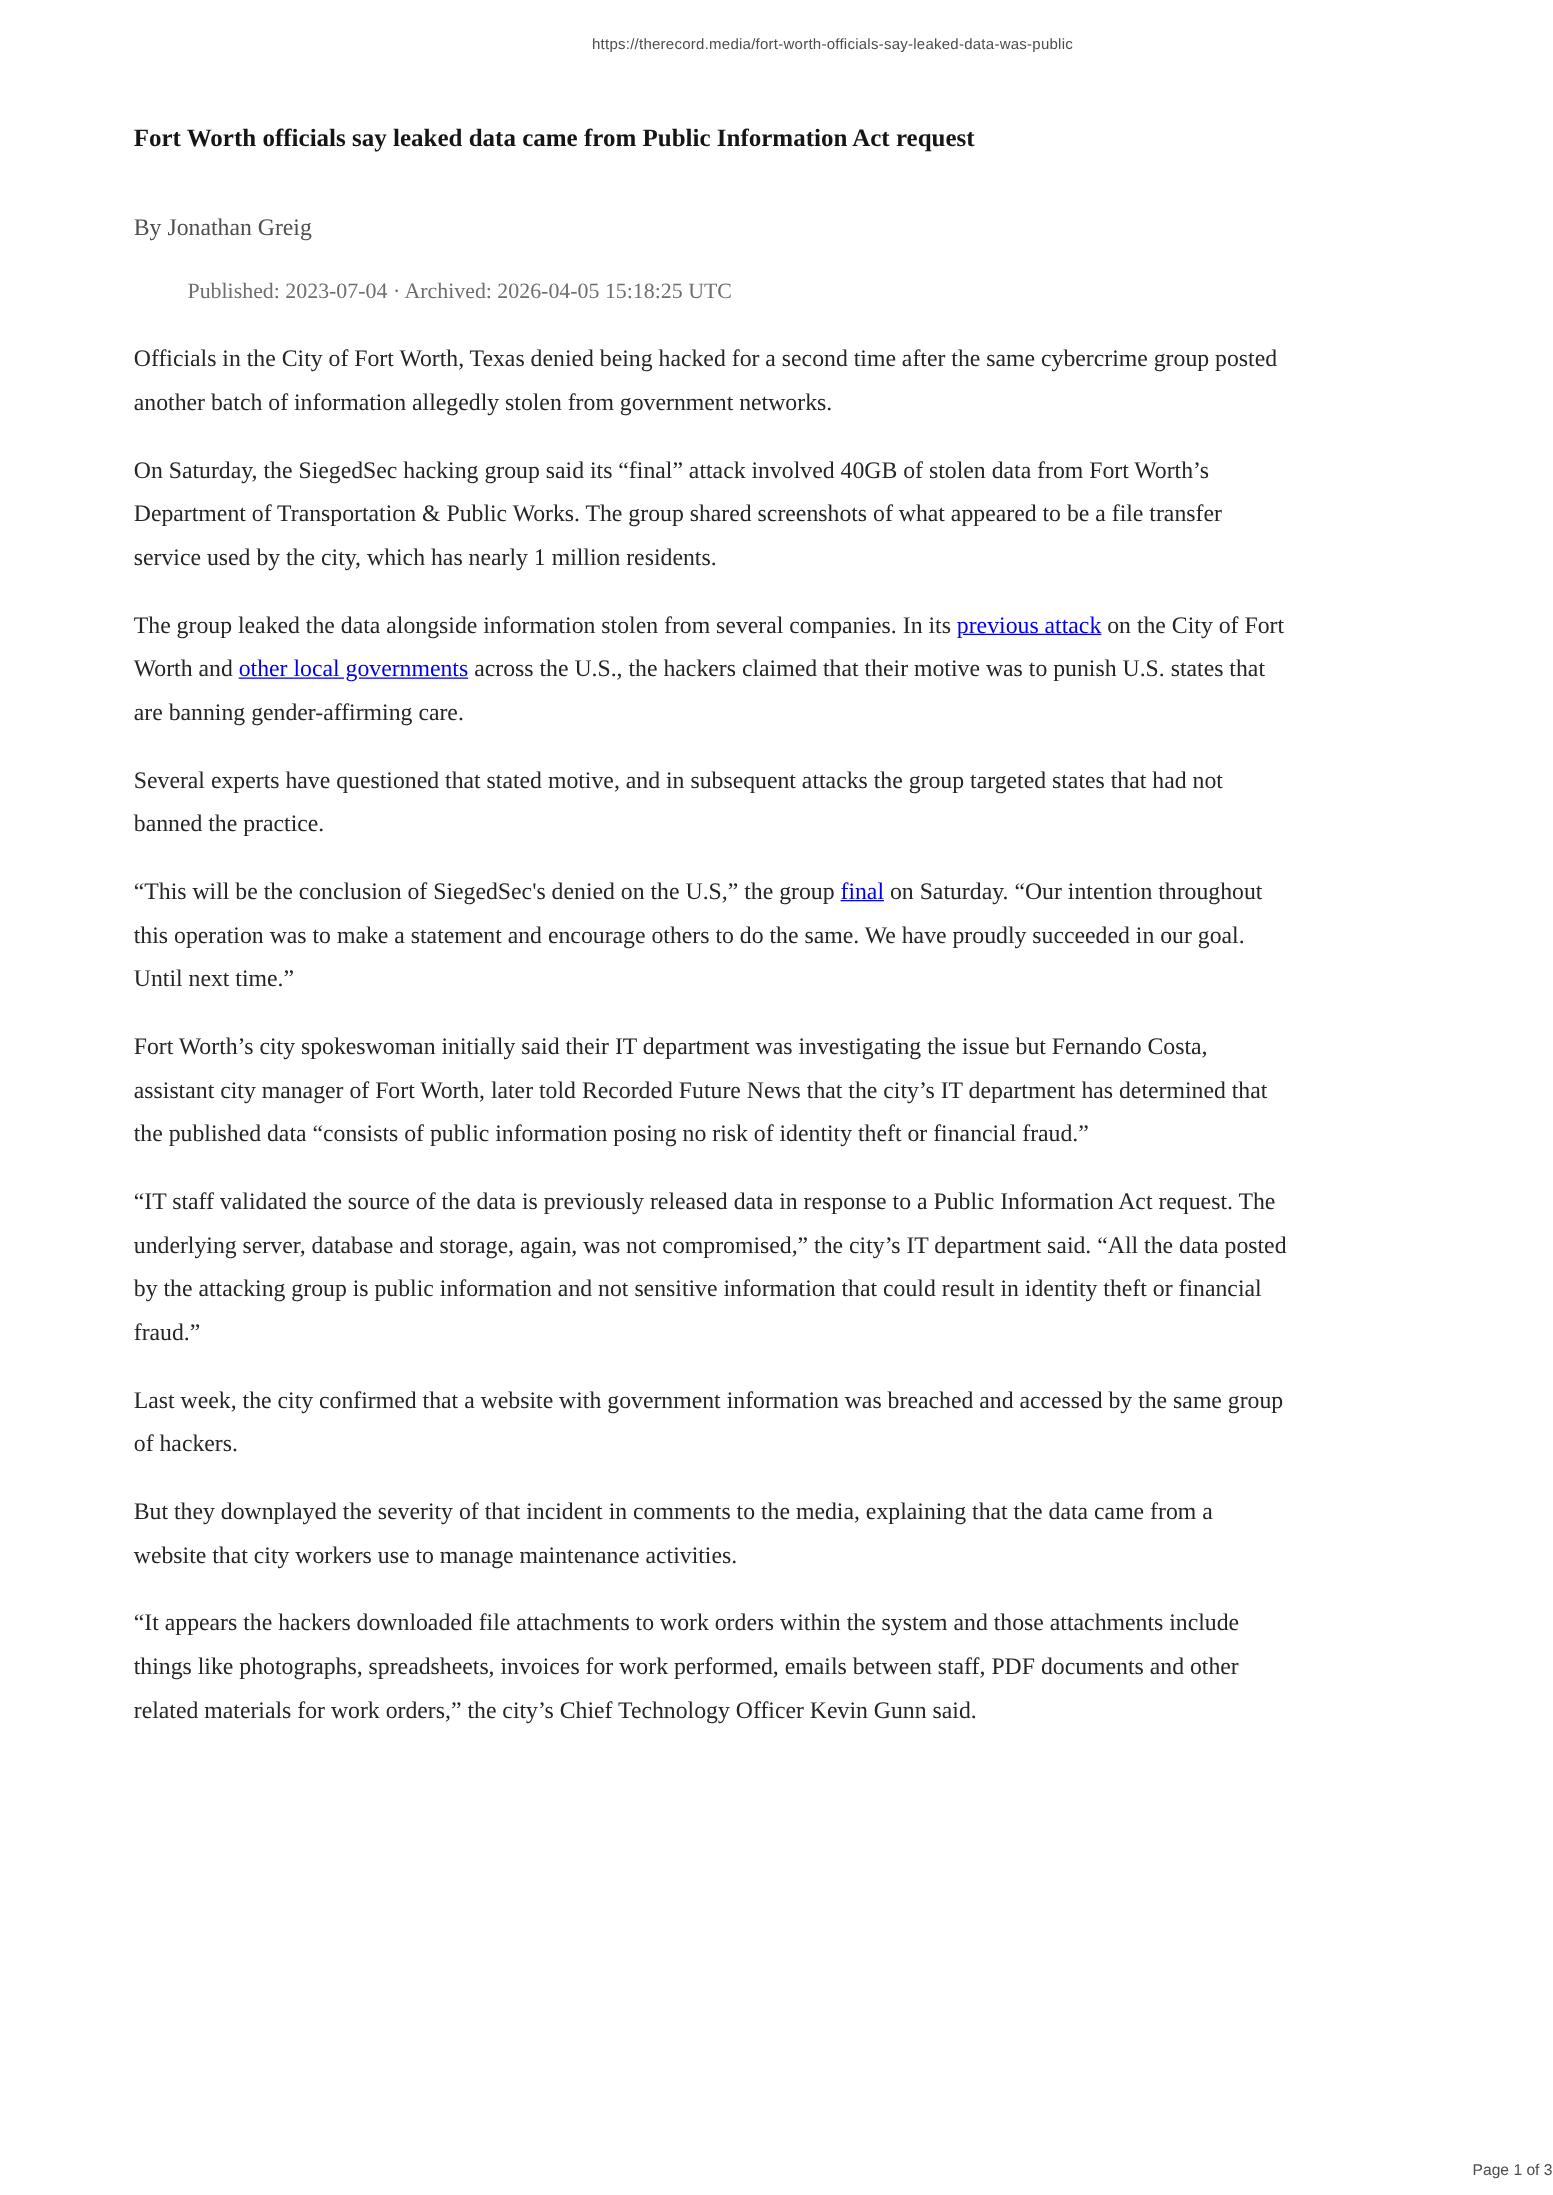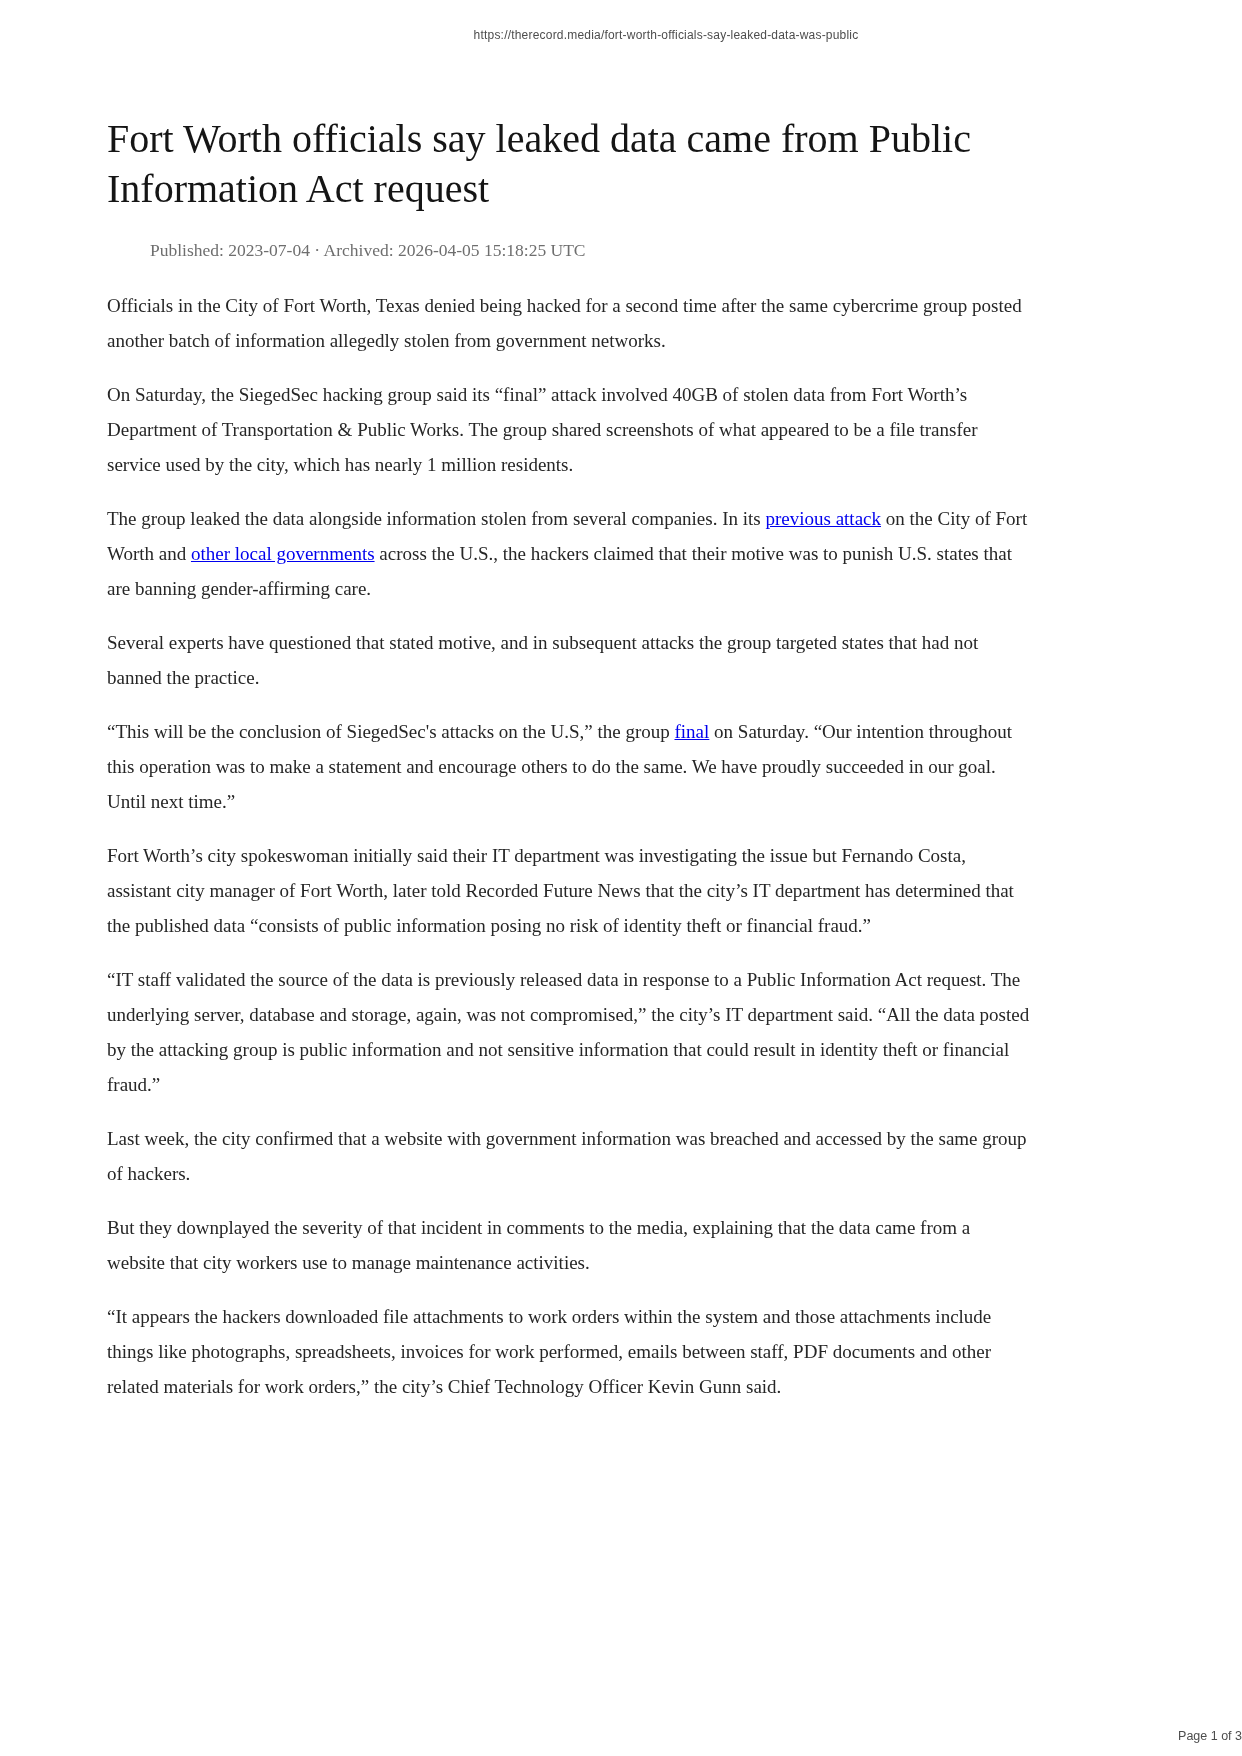--- a/index.html
+++ b/index.html
@@ -28,25 +28,25 @@
     padding-left: 45px;
   }
   .content {
     position: absolute;
     top: 0;
     left: 107px;
     width: 925px;
   }
   h1.title {
     margin: 0;
-    padding-top: 114px;
+    padding-top: 86px;
     width: 940px;
-    font-size: 40px;
+    font-size: 20px;
     line-height: 50px;
-    font-weight: normal;
+    font-weight: bold;
     color: #151515;
   }
   .byline {
     margin-top: 34px;
     font-size: 19px;
     line-height: 26px;
     color: #4f4f4f;
   }
   .meta {
     margin-top: 24px;
@@ -82,29 +82,30 @@
   }
 </style>
 </head>
 <body>
 
 <div class="url-header">https://therecord.media/fort-worth-officials-say-leaked-data-was-public</div>
 
 <div class="content">
   <h1 class="title">Fort Worth officials say leaked data came from Public Information Act request</h1>
 
+  <div class="byline">By Jonathan Greig</div>
 
   <div class="meta">Published: 2023-07-04 · Archived: 2026-04-05 15:18:25 UTC</div>
 
   <div class="article-body">
       <p class="para"><span>Officials in the City of Fort Worth, Texas denied being hacked for a second time after the same cybercrime group posted another batch of information allegedly stolen from government networks.</span></p>
       <p class="para"><span>On Saturday, the SiegedSec hacking group said its “final” attack involved 40GB of stolen data from Fort Worth’s Department of Transportation &amp; Public Works. The group shared screenshots of what appeared to be a file transfer service used by the city, which has nearly 1 million residents.</span></p>
       <p class="para"><span>The group leaked the data alongside information stolen from several companies. In its </span><a href="#">previous attack</a><span> on the City of Fort Worth and </span><a href="#">other local governments</a><span> across the U.S., the hackers claimed that their motive was to punish U.S. states that are banning gender-affirming care.</span></p>
       <p class="para"><span>Several experts have questioned that stated motive, and in subsequent attacks the group targeted states that had not banned the practice.</span></p>
-      <p class="para"><span>“This will be the conclusion of SiegedSec's attacks on the U.S,” the group </span><a href="#">final</a><span> on Saturday. “Our intention throughout this operation was to make a statement and encourage others to do the same. We have proudly succeeded in our goal. Until next time.”</span></p>
+      <p class="para"><span>“This will be the conclusion of SiegedSec's denied on the U.S,” the group </span><a href="#">final</a><span> on Saturday. “Our intention throughout this operation was to make a statement and encourage others to do the same. We have proudly succeeded in our goal. Until next time.”</span></p>
       <p class="para"><span>Fort Worth’s city spokeswoman initially said their IT department was investigating the issue but Fernando Costa, assistant city manager of Fort Worth, later told Recorded Future News that the city’s IT department has determined that the published data “consists of public information posing no risk of identity theft or financial fraud.”</span></p>
       <p class="para"><span>“IT staff validated the source of the data is previously released data in response to a Public Information Act request. The underlying server, database and storage, again, was not compromised,” the city’s IT department said. “All the data posted by the attacking group is public information and not sensitive information that could result in identity theft or financial fraud.”</span></p>
       <p class="para"><span>Last week, the city confirmed that a website with government information was breached and accessed by the same group of hackers.</span></p>
       <p class="para"><span>But they downplayed the severity of that incident in comments to the media, explaining that the data came from a website that city workers use to manage maintenance activities.</span></p>
       <p class="para"><span>“It appears the hackers downloaded file attachments to work orders within the system and those attachments include things like photographs, spreadsheets, invoices for work performed, emails between staff, PDF documents and other related materials for work orders,” the city’s Chief Technology Officer Kevin Gunn said.</span></p>
     </div>
 </div>
 
 <div class="page-footer">Page 1 of 3</div>
 

